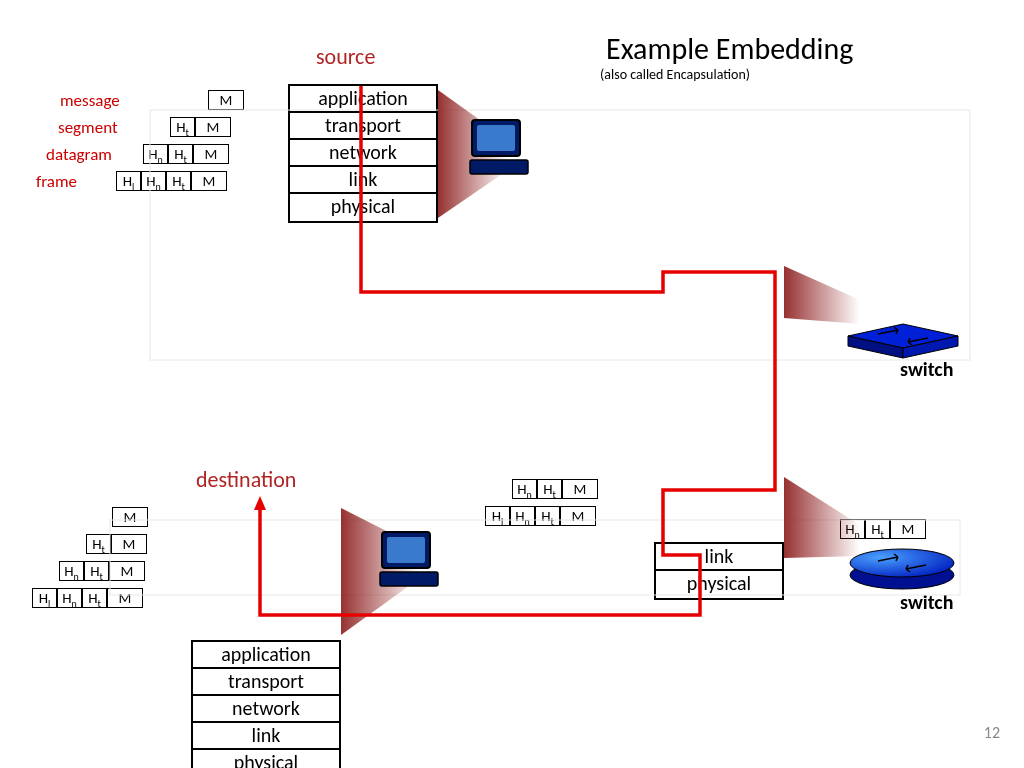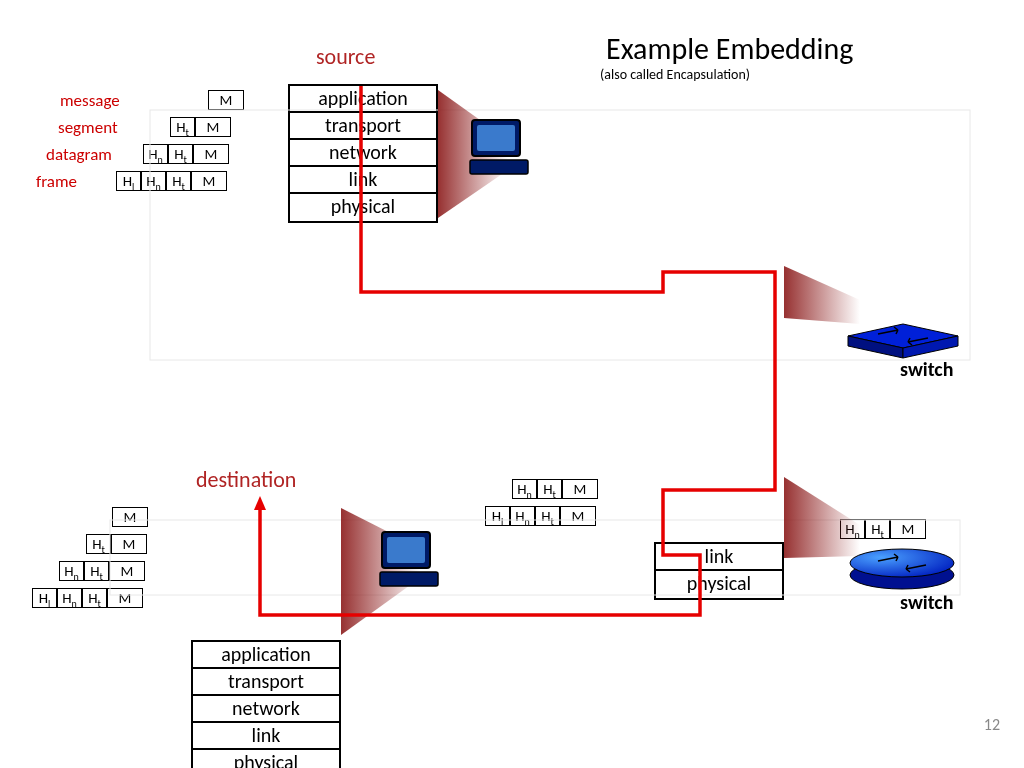--- a/index.html
+++ b/index.html
@@ -155,13 +155,13 @@
     L 663 555
     L 700 555
     L 700 615
     L 260 615
     L 260 502
   "></path>
 
   <polygon points="260,496 254,510 266,510" fill="#e60000"></polygon>
 </svg>
 
-<div class="abs pagenum" style="right:24px;bottom:34px">12</div>
+<div class="abs pagenum" style="right:24px;bottom:26px">12</div>
 
 </body></html>

